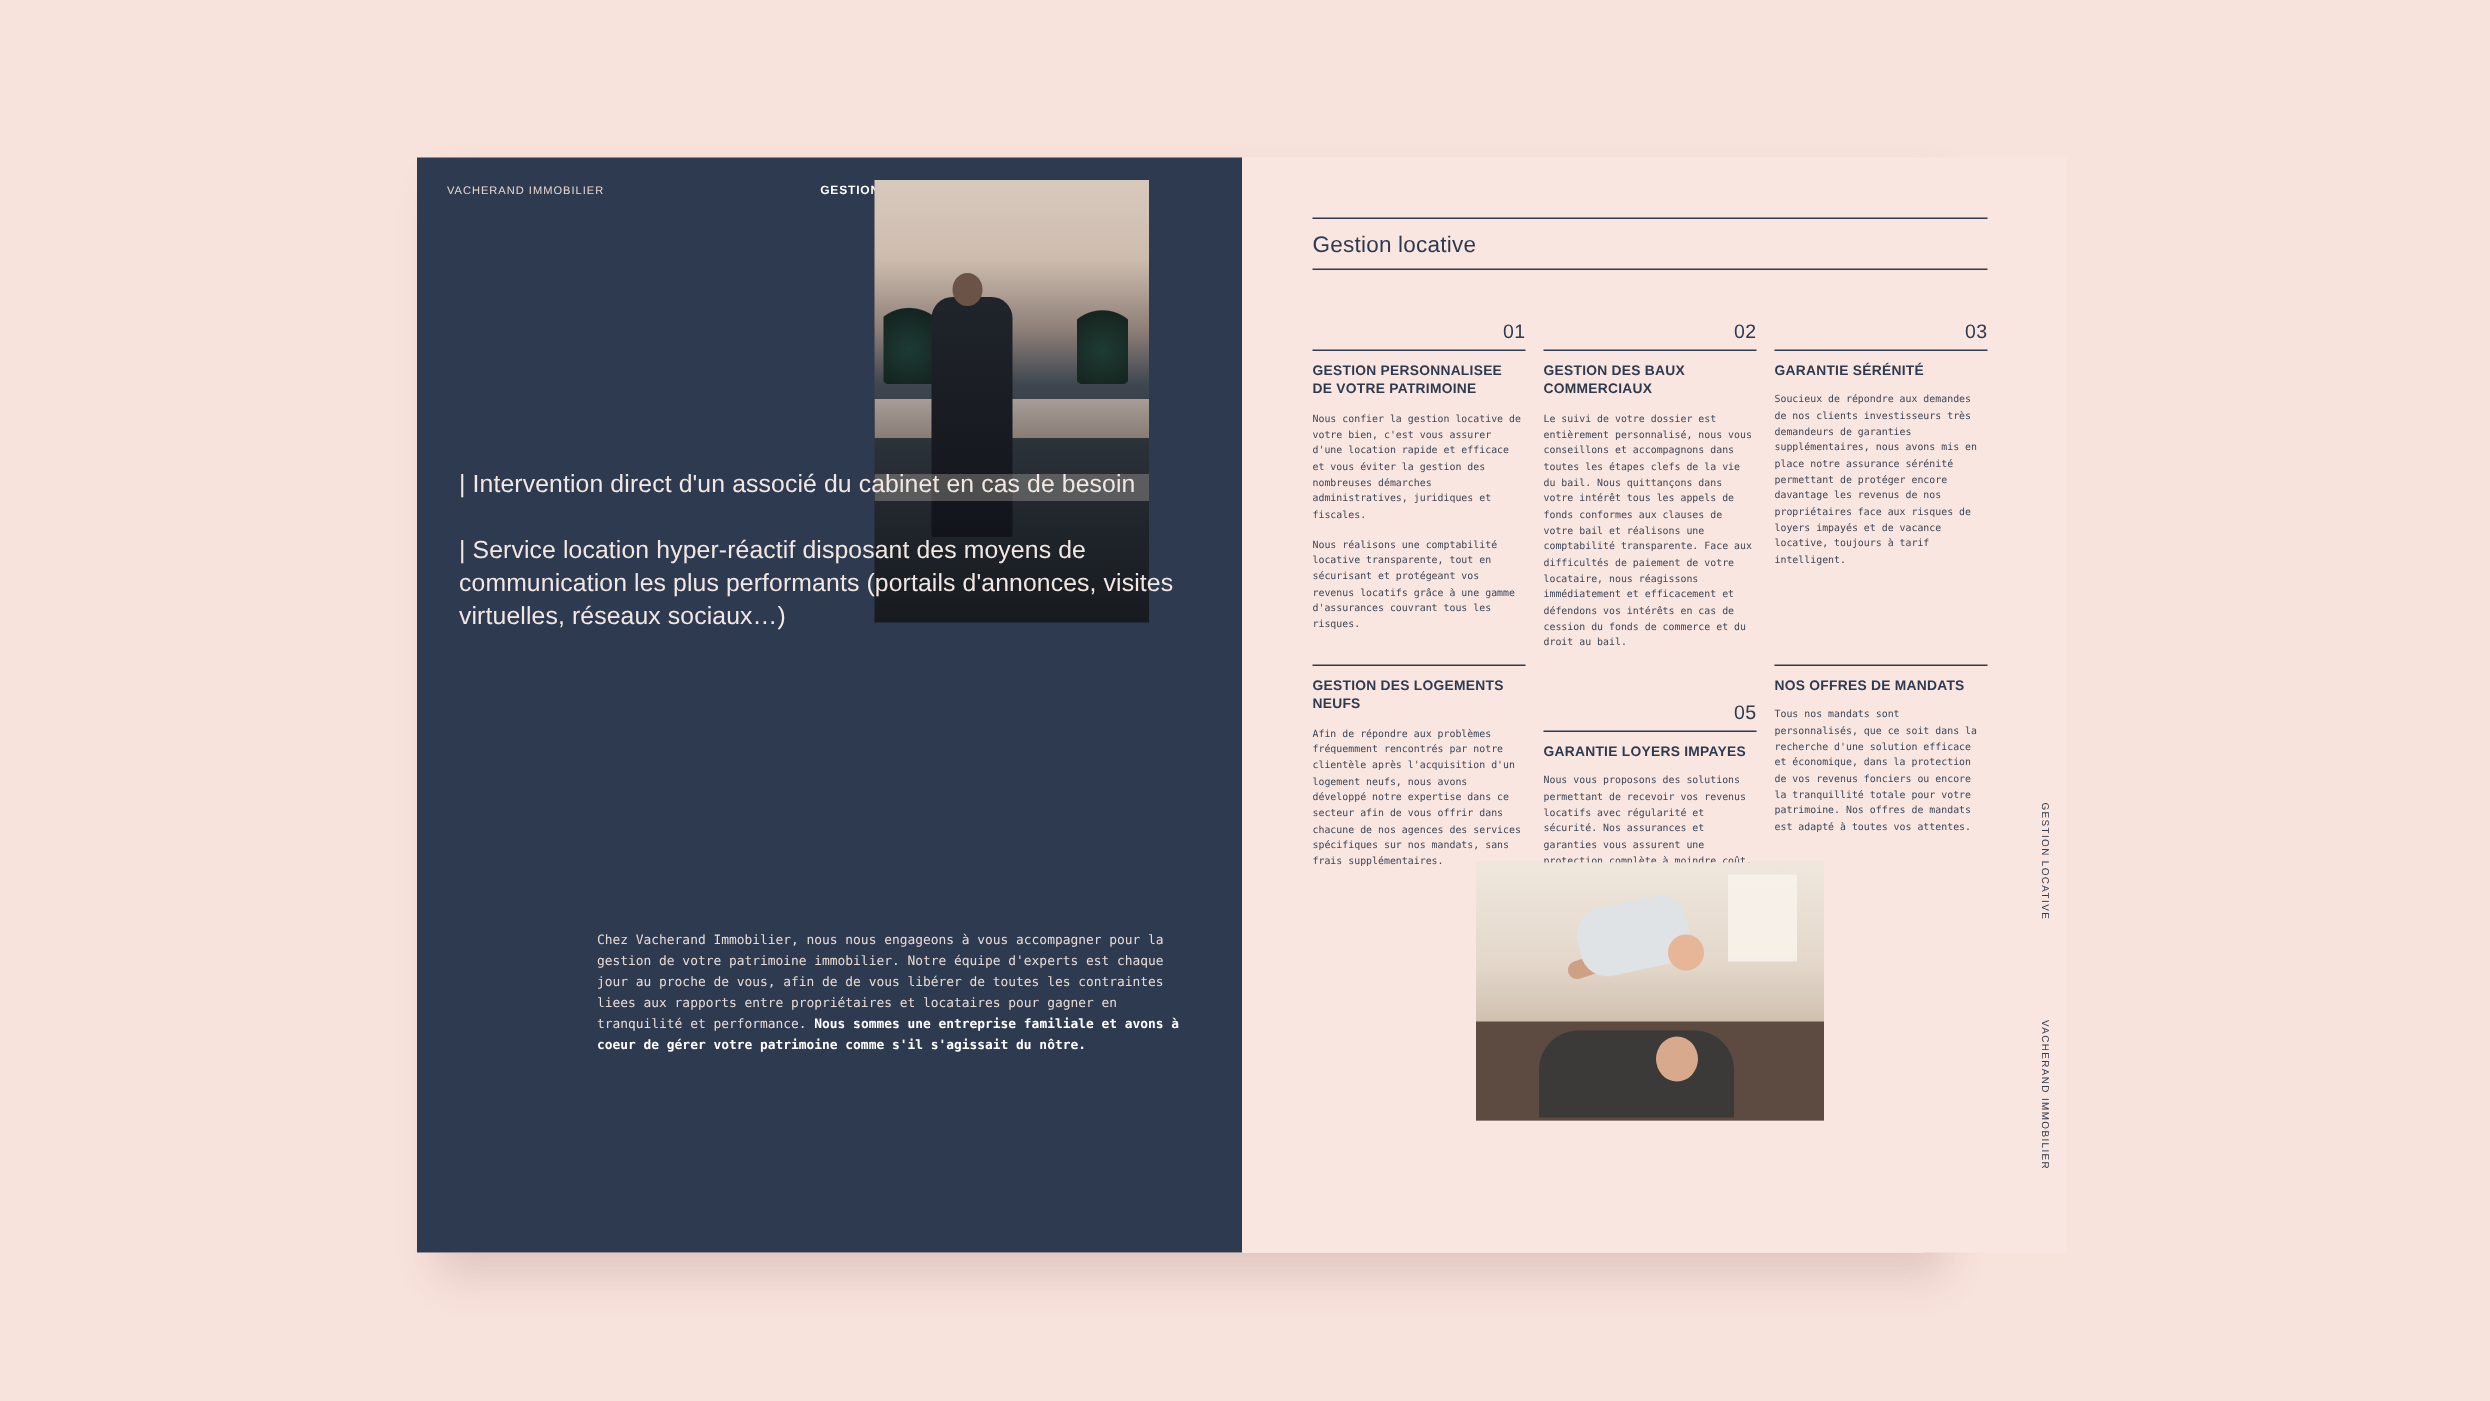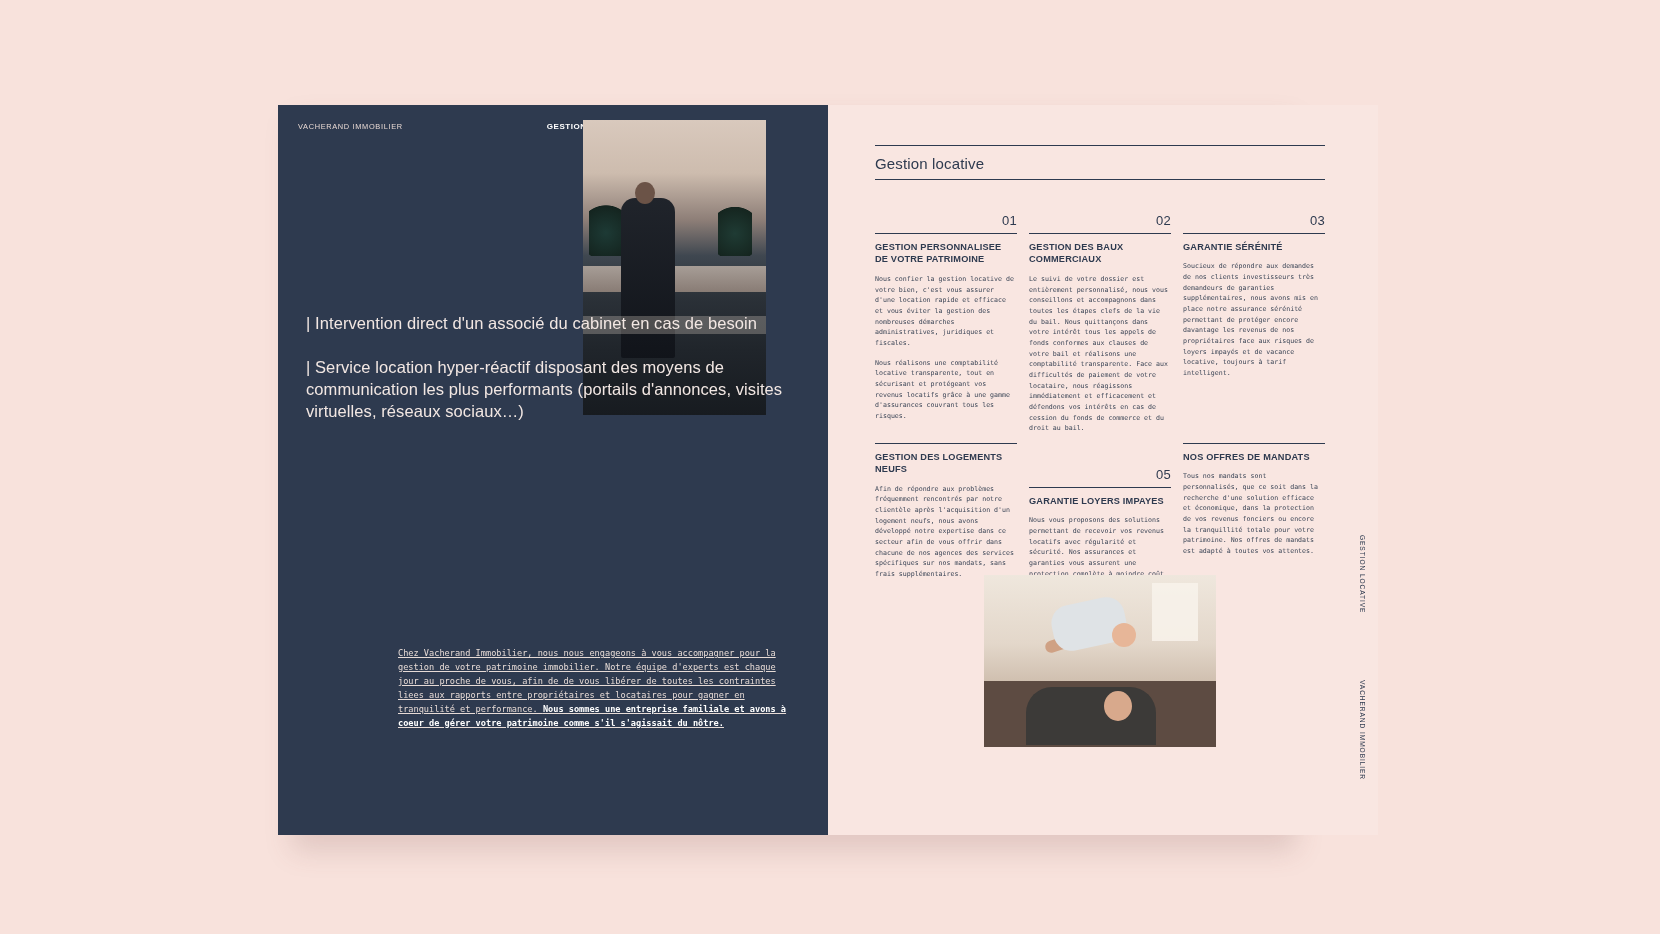--- a/index.html
+++ b/index.html
@@ -69,24 +69,23 @@
   }
   .pl-list{
     position:absolute;left:28px;top:208px;width:492px;
     color:#f2e7e3;
   }
   .pl-item{
     font-size:16.5px;line-height:1.33;margin-bottom:22px;
     letter-spacing:.005em;font-weight:300;
   }
   .pl-note{
-    position:absolute;left:120px;top:542px;width:400px;
+    position:absolute;left:120px;top:516px;width:400px;
     color:#e7dbd6;font-size:8.6px;line-height:1.62;
     font-family:"DejaVu Sans Mono", monospace;
-    text-decoration:underline;
   }
   .pl-note b{color:#ffffff;font-weight:bold;}
   
   .page-right{
     position:absolute;left:550px;top:0;
     width:550px;height:730px;
     background:#f9e6e1;
     overflow:hidden;
   }
   .pr-title-wrap{

